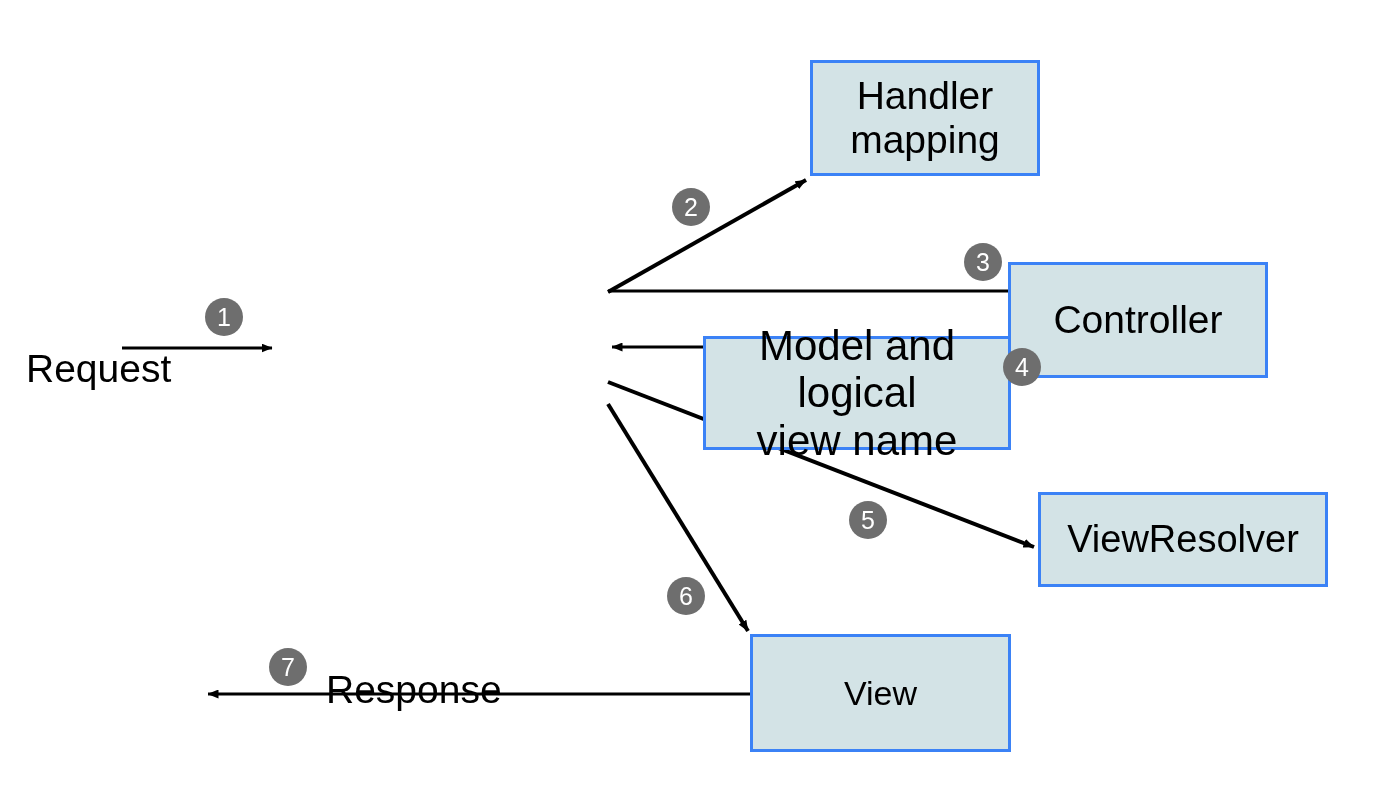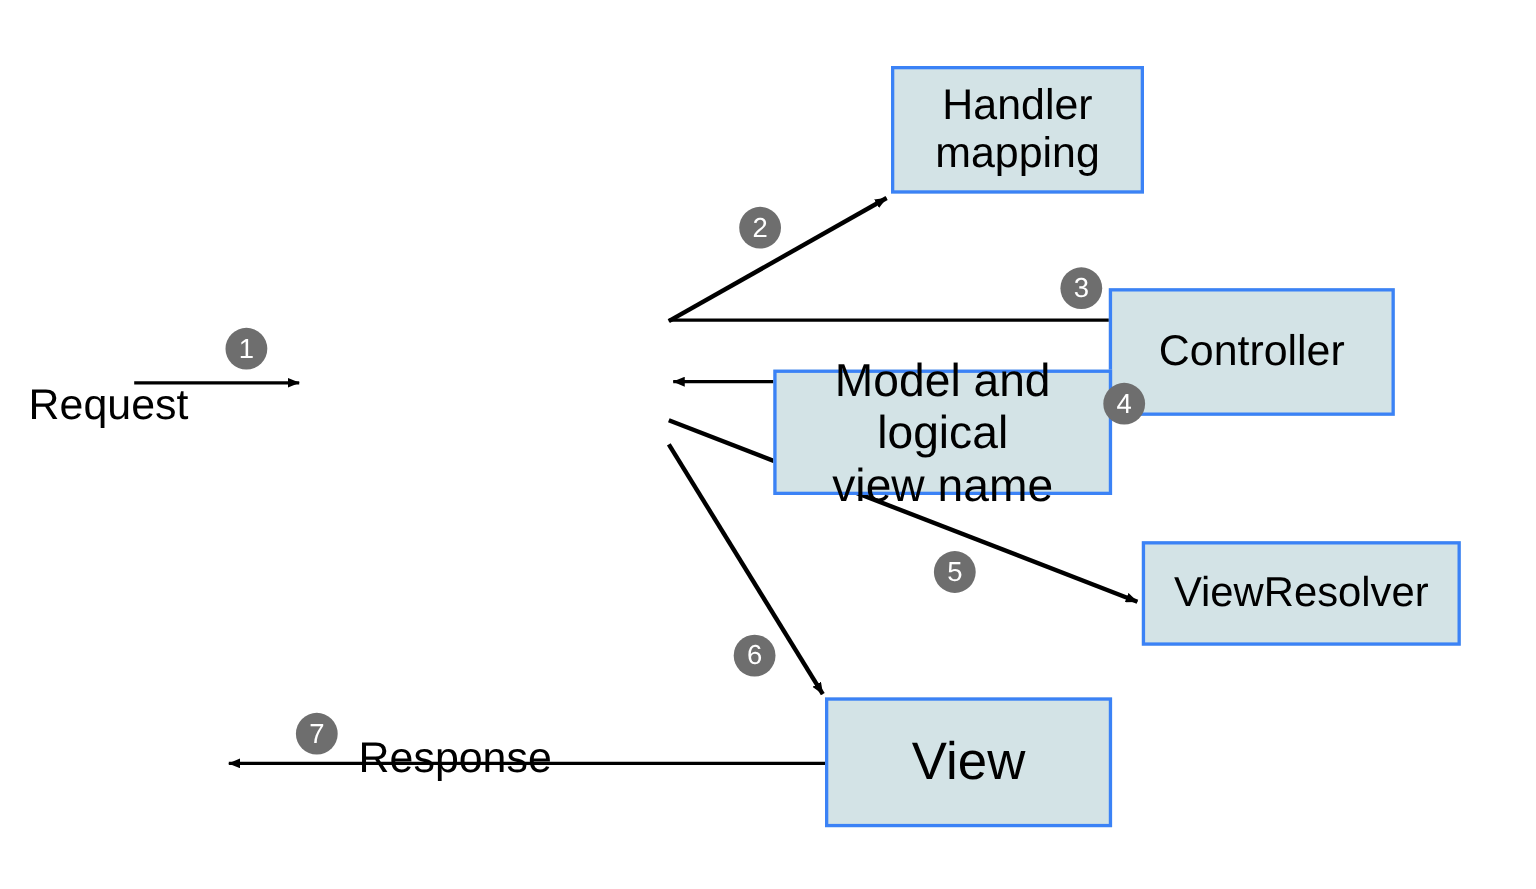--- a/index.html
+++ b/index.html
@@ -39,21 +39,21 @@
   }
   .node-label {
     display: block;
     white-space: pre-line;
   }
   #node-handler-mapping { left: 810px; top: 60px; width: 230px; height: 116px; font-size: 39px; }
   #node-dispatcher      { left: 275px; top: 292px; width: 333px; height: 112px; font-size: 38px; }
   #node-controller      { left: 1008px; top: 262px; width: 260px; height: 116px; font-size: 39px; align-items: center; }
   #node-model-view      { left: 703px; top: 304px; width: 308px; height: 114px; font-size: 42px; z-index: 5; margin-top: 32px; }
   #node-viewresolver    { left: 1038px; top: 492px; width: 290px; height: 95px; font-size: 38px; }
-  #node-view            { left: 750px; top: 634px; width: 261px; height: 118px; font-size: 48px; }
+  #node-view            { left: 750px; top: 634px; width: 261px; height: 118px; font-size: 34px; }
 
   .edge-text {
     position: absolute;
     color: #000000;
     font-family: "Liberation Sans", sans-serif;
     font-size: 39px;
     white-space: nowrap;
   }
   #label-request  { left: 26px;  top: 303px; margin-top: 44px; }
   #label-response { left: 326px; top: 668px; }

